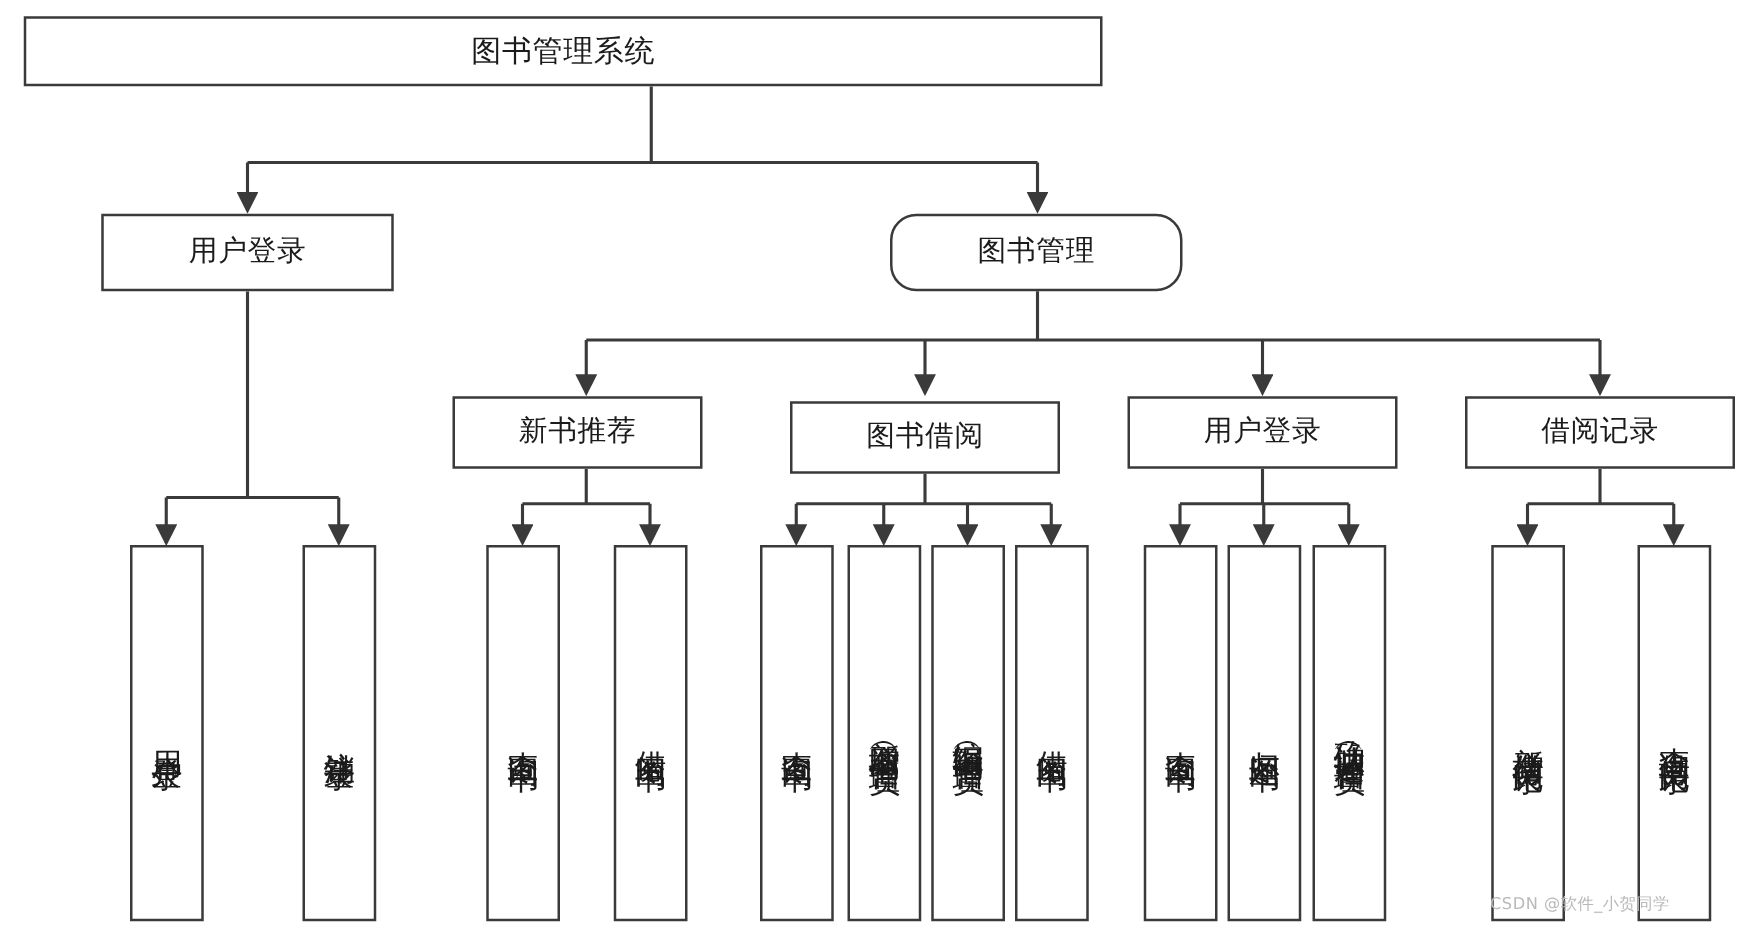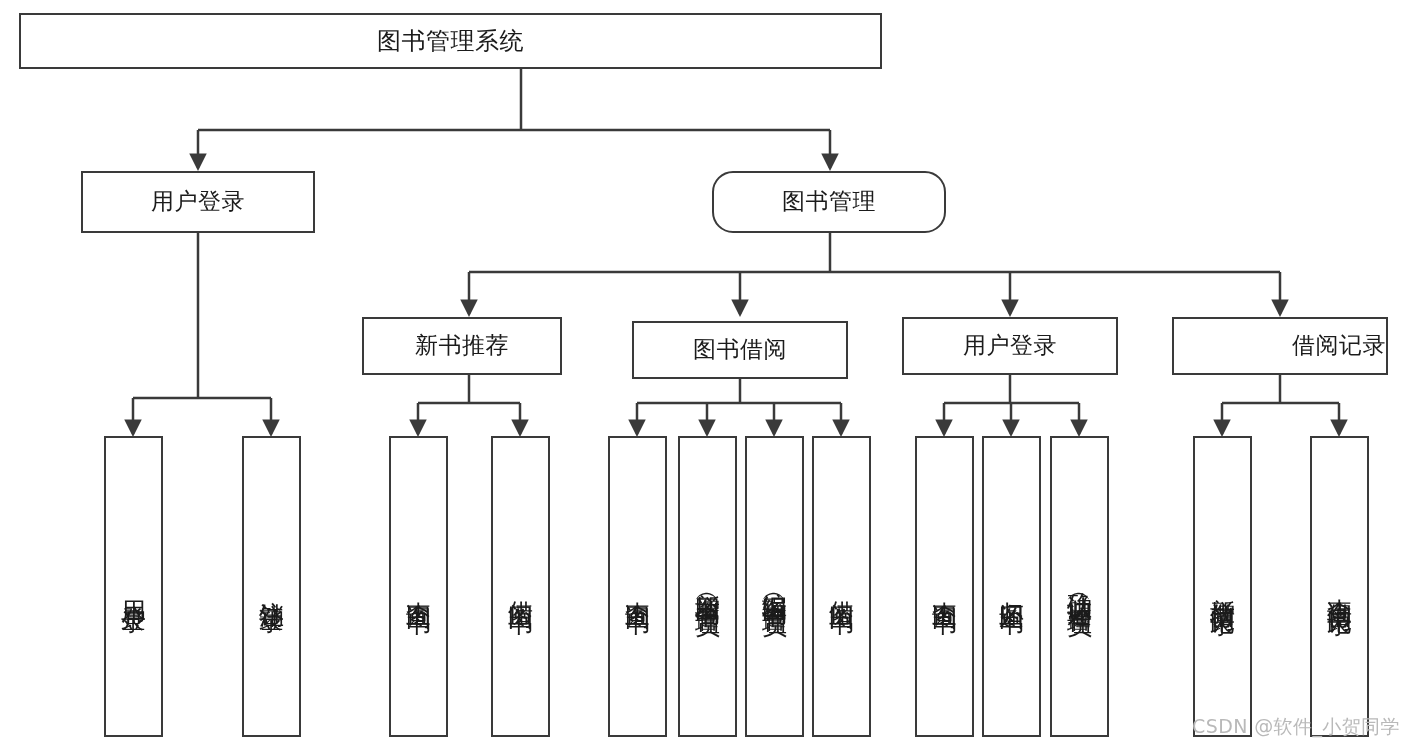--- a/index.html
+++ b/index.html
@@ -63,21 +63,21 @@
     line-height: 1.0;
     letter-spacing: 3px;
     width: 100%;
     height: 100%;
     display: flex;
     align-items: center;
     justify-content: center;
   }
   .watermark {
     position: absolute;
-    font-size: 19px;
+    font-size: 13px;
     color: #b9b9b9;
     white-space: nowrap;
     z-index: 3;
     letter-spacing: 0.4px;
   }
 </style>
 </head>
 <body>
 
 <div id="canvas">
@@ -145,21 +145,21 @@
 
   <div class="node horiz" style="left:362px; top:317px; width:200px; height:58px;">
     <span class="label">新书推荐</span>
   </div>
   <div class="node horiz" style="left:632px; top:321px; width:216px; height:58px;">
     <span class="label">图书借阅</span>
   </div>
   <div class="node horiz" style="left:902px; top:317px; width:216px; height:58px;">
     <span class="label">用户登录</span>
   </div>
-  <div class="node horiz" style="left:1172px; top:317px; width:216px; height:58px;justify-content:flex-end;">
+  <div class="node horiz" style="left:1172px; top:317px; width:216px; height:58px;">
     <span class="label">借阅记录</span>
   </div>
 
   <div class="node vert" style="left:104px; top:436px; width:59px; height:301px;">
     <span class="label">用户登录</span>
   </div>
   <div class="node vert" style="left:242px; top:436px; width:59px; height:301px;">
     <span class="label">注销登录</span>
   </div>
 

